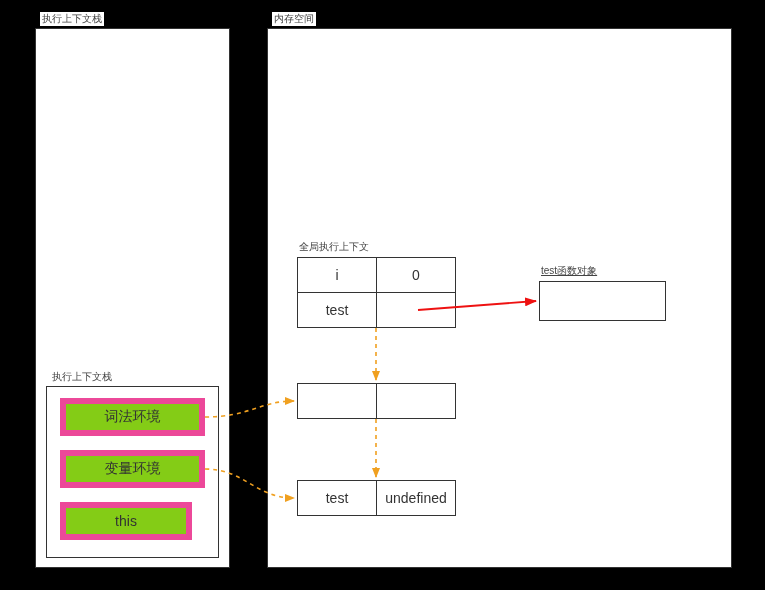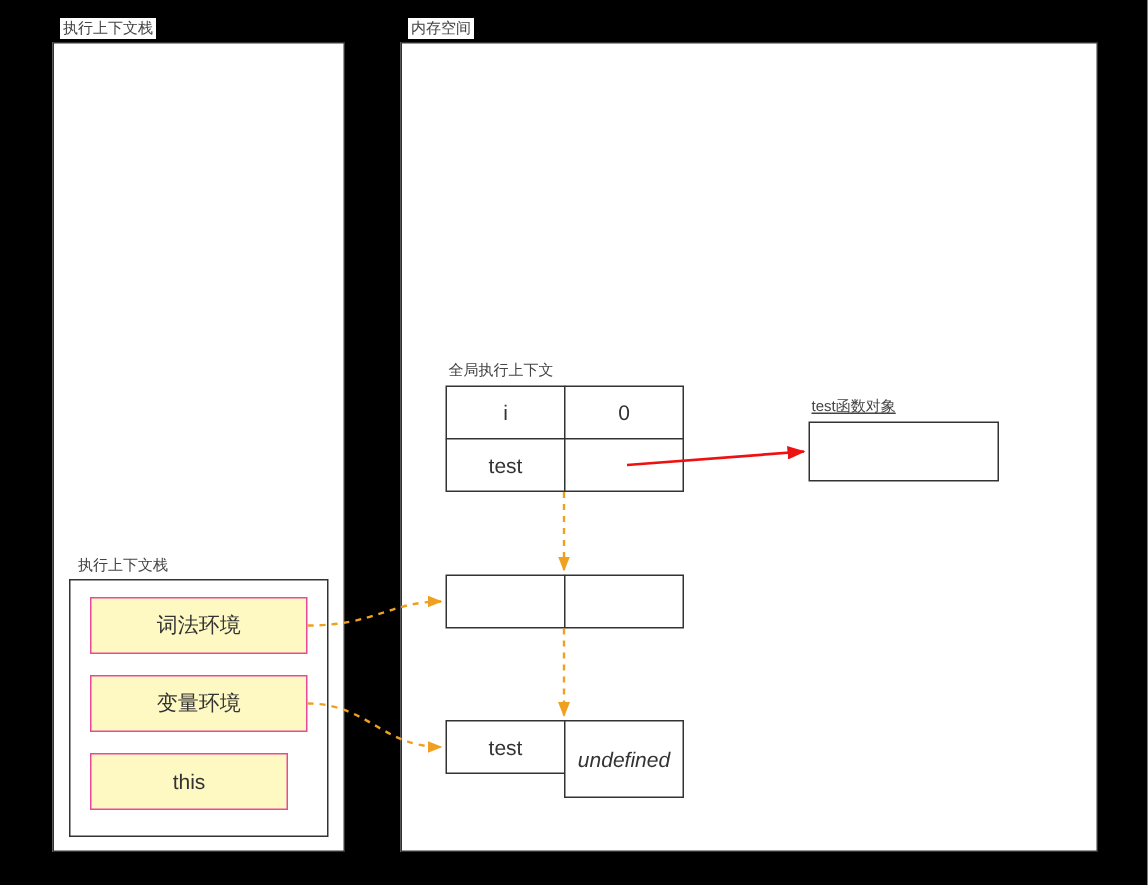--- a/index.html
+++ b/index.html
@@ -18,22 +18,22 @@
     background: #fff;
     padding: 0 2px;
   }
   .box {
     position: absolute;
     background: #fff;
     border: 1px solid #333;
   }
   .inner-box {
     position: absolute;
-    background: #fef9c3;
-    border: 1px solid #ec4899;
+    background: #84cc16;
+    border: 6px solid #ec4899;
     display: flex;
     align-items: center;
     justify-content: center;
     font-size: 14px;
   }
   .table-cell {
     position: absolute;
     background: #fff;
     border: 1px solid #333;
     display: flex;
@@ -66,21 +66,21 @@
 <div class="label" style="left:297px; top:240px;">全局执行上下文</div>
 <div class="table-cell" style="left:297px; top:257px; width:80px; height:36px;">i</div>
 <div class="table-cell" style="left:376px; top:257px; width:80px; height:36px;">0</div>
 <div class="table-cell" style="left:297px; top:292px; width:80px; height:36px;">test</div>
 <div class="table-cell" style="left:376px; top:292px; width:80px; height:36px;"></div>
 
 <div class="table-cell" style="left:297px; top:383px; width:80px; height:36px;"></div>
 <div class="table-cell" style="left:376px; top:383px; width:80px; height:36px;"></div>
 
 <div class="table-cell" style="left:297px; top:480px; width:80px; height:36px;">test</div>
-<div class="table-cell" style="left:376px; top:480px; width:80px; height:52px;font-style:italic;">undefined</div>
+<div class="table-cell" style="left:376px; top:480px; width:80px; height:36px;">undefined</div>
 
 <div class="label" style="left:539px; top:264px;text-decoration:underline;">test函数对象</div>
 <div class="box" style="left:539px; top:281px; width:127px; height:40px;"></div>
 
 <svg class="overlay">
   <defs>
     <marker id="arrow-orange" markerWidth="10" markerHeight="8" refX="9" refY="4" orient="auto" markerUnits="userSpaceOnUse">
       <path d="M0,0 L10,4 L0,8 Z" fill="#f0a020"></path>
     </marker>
     <marker id="arrow-red" markerWidth="12" markerHeight="9" refX="11" refY="4.5" orient="auto" markerUnits="userSpaceOnUse">

